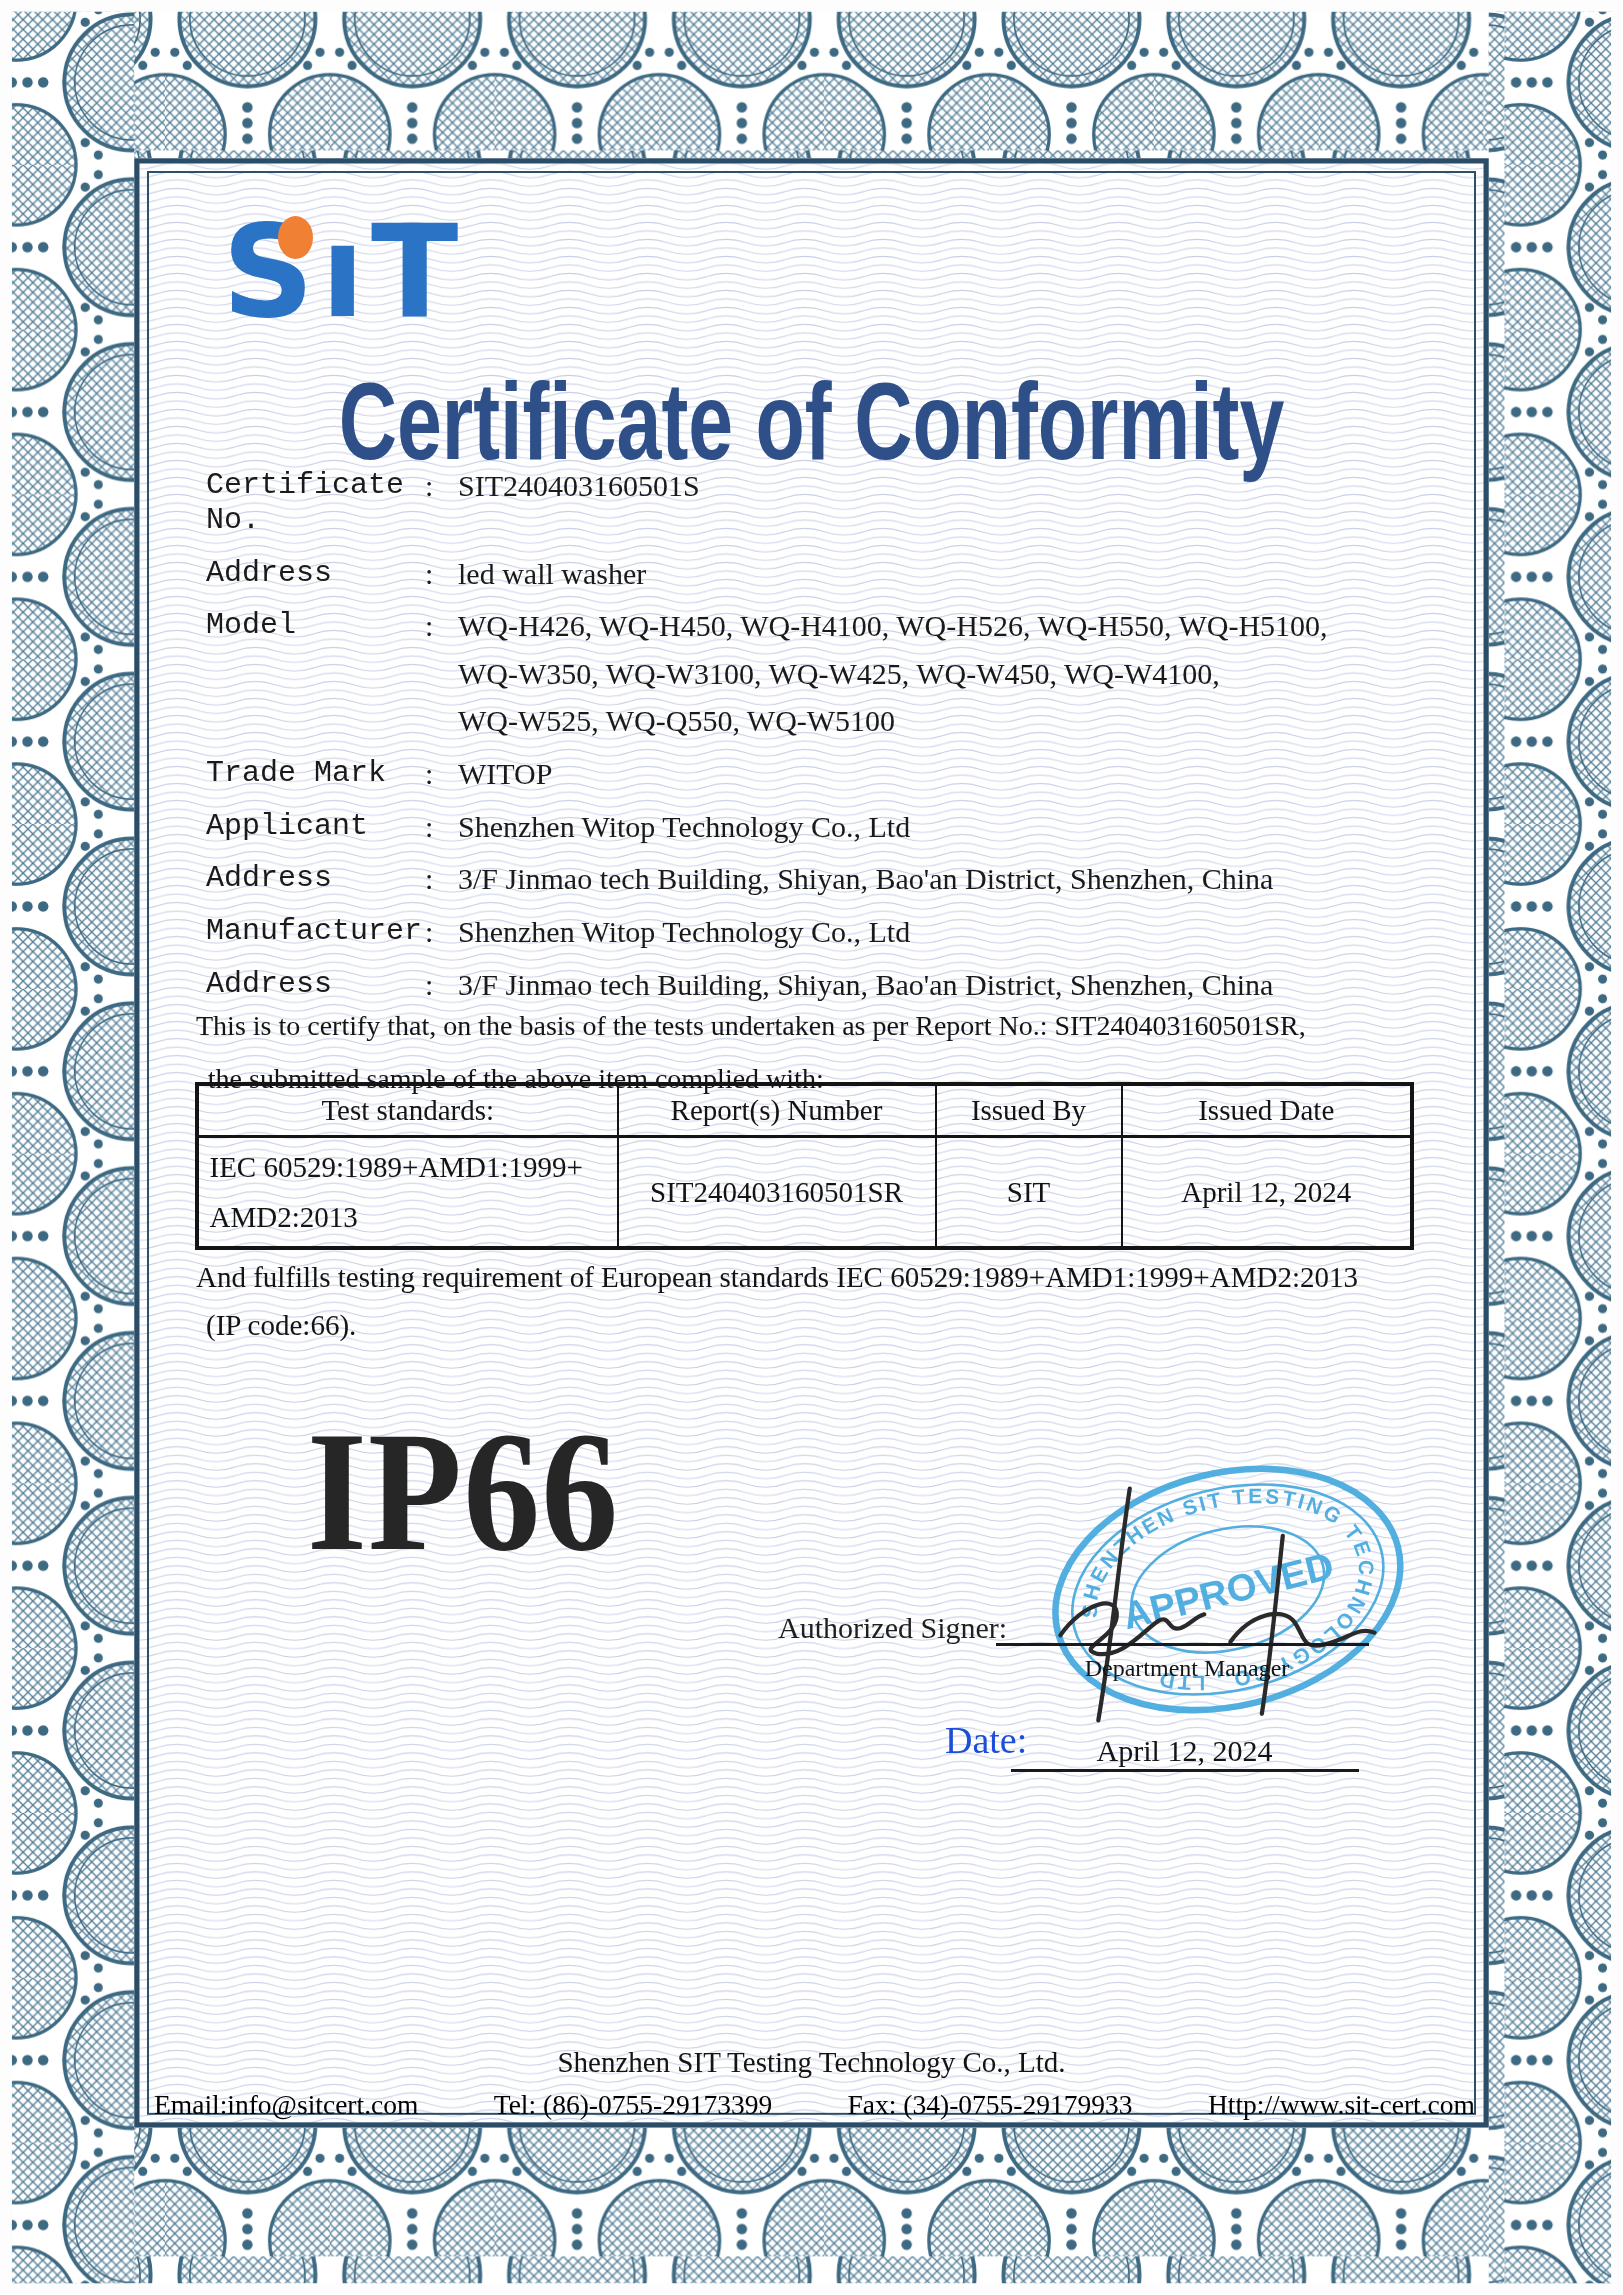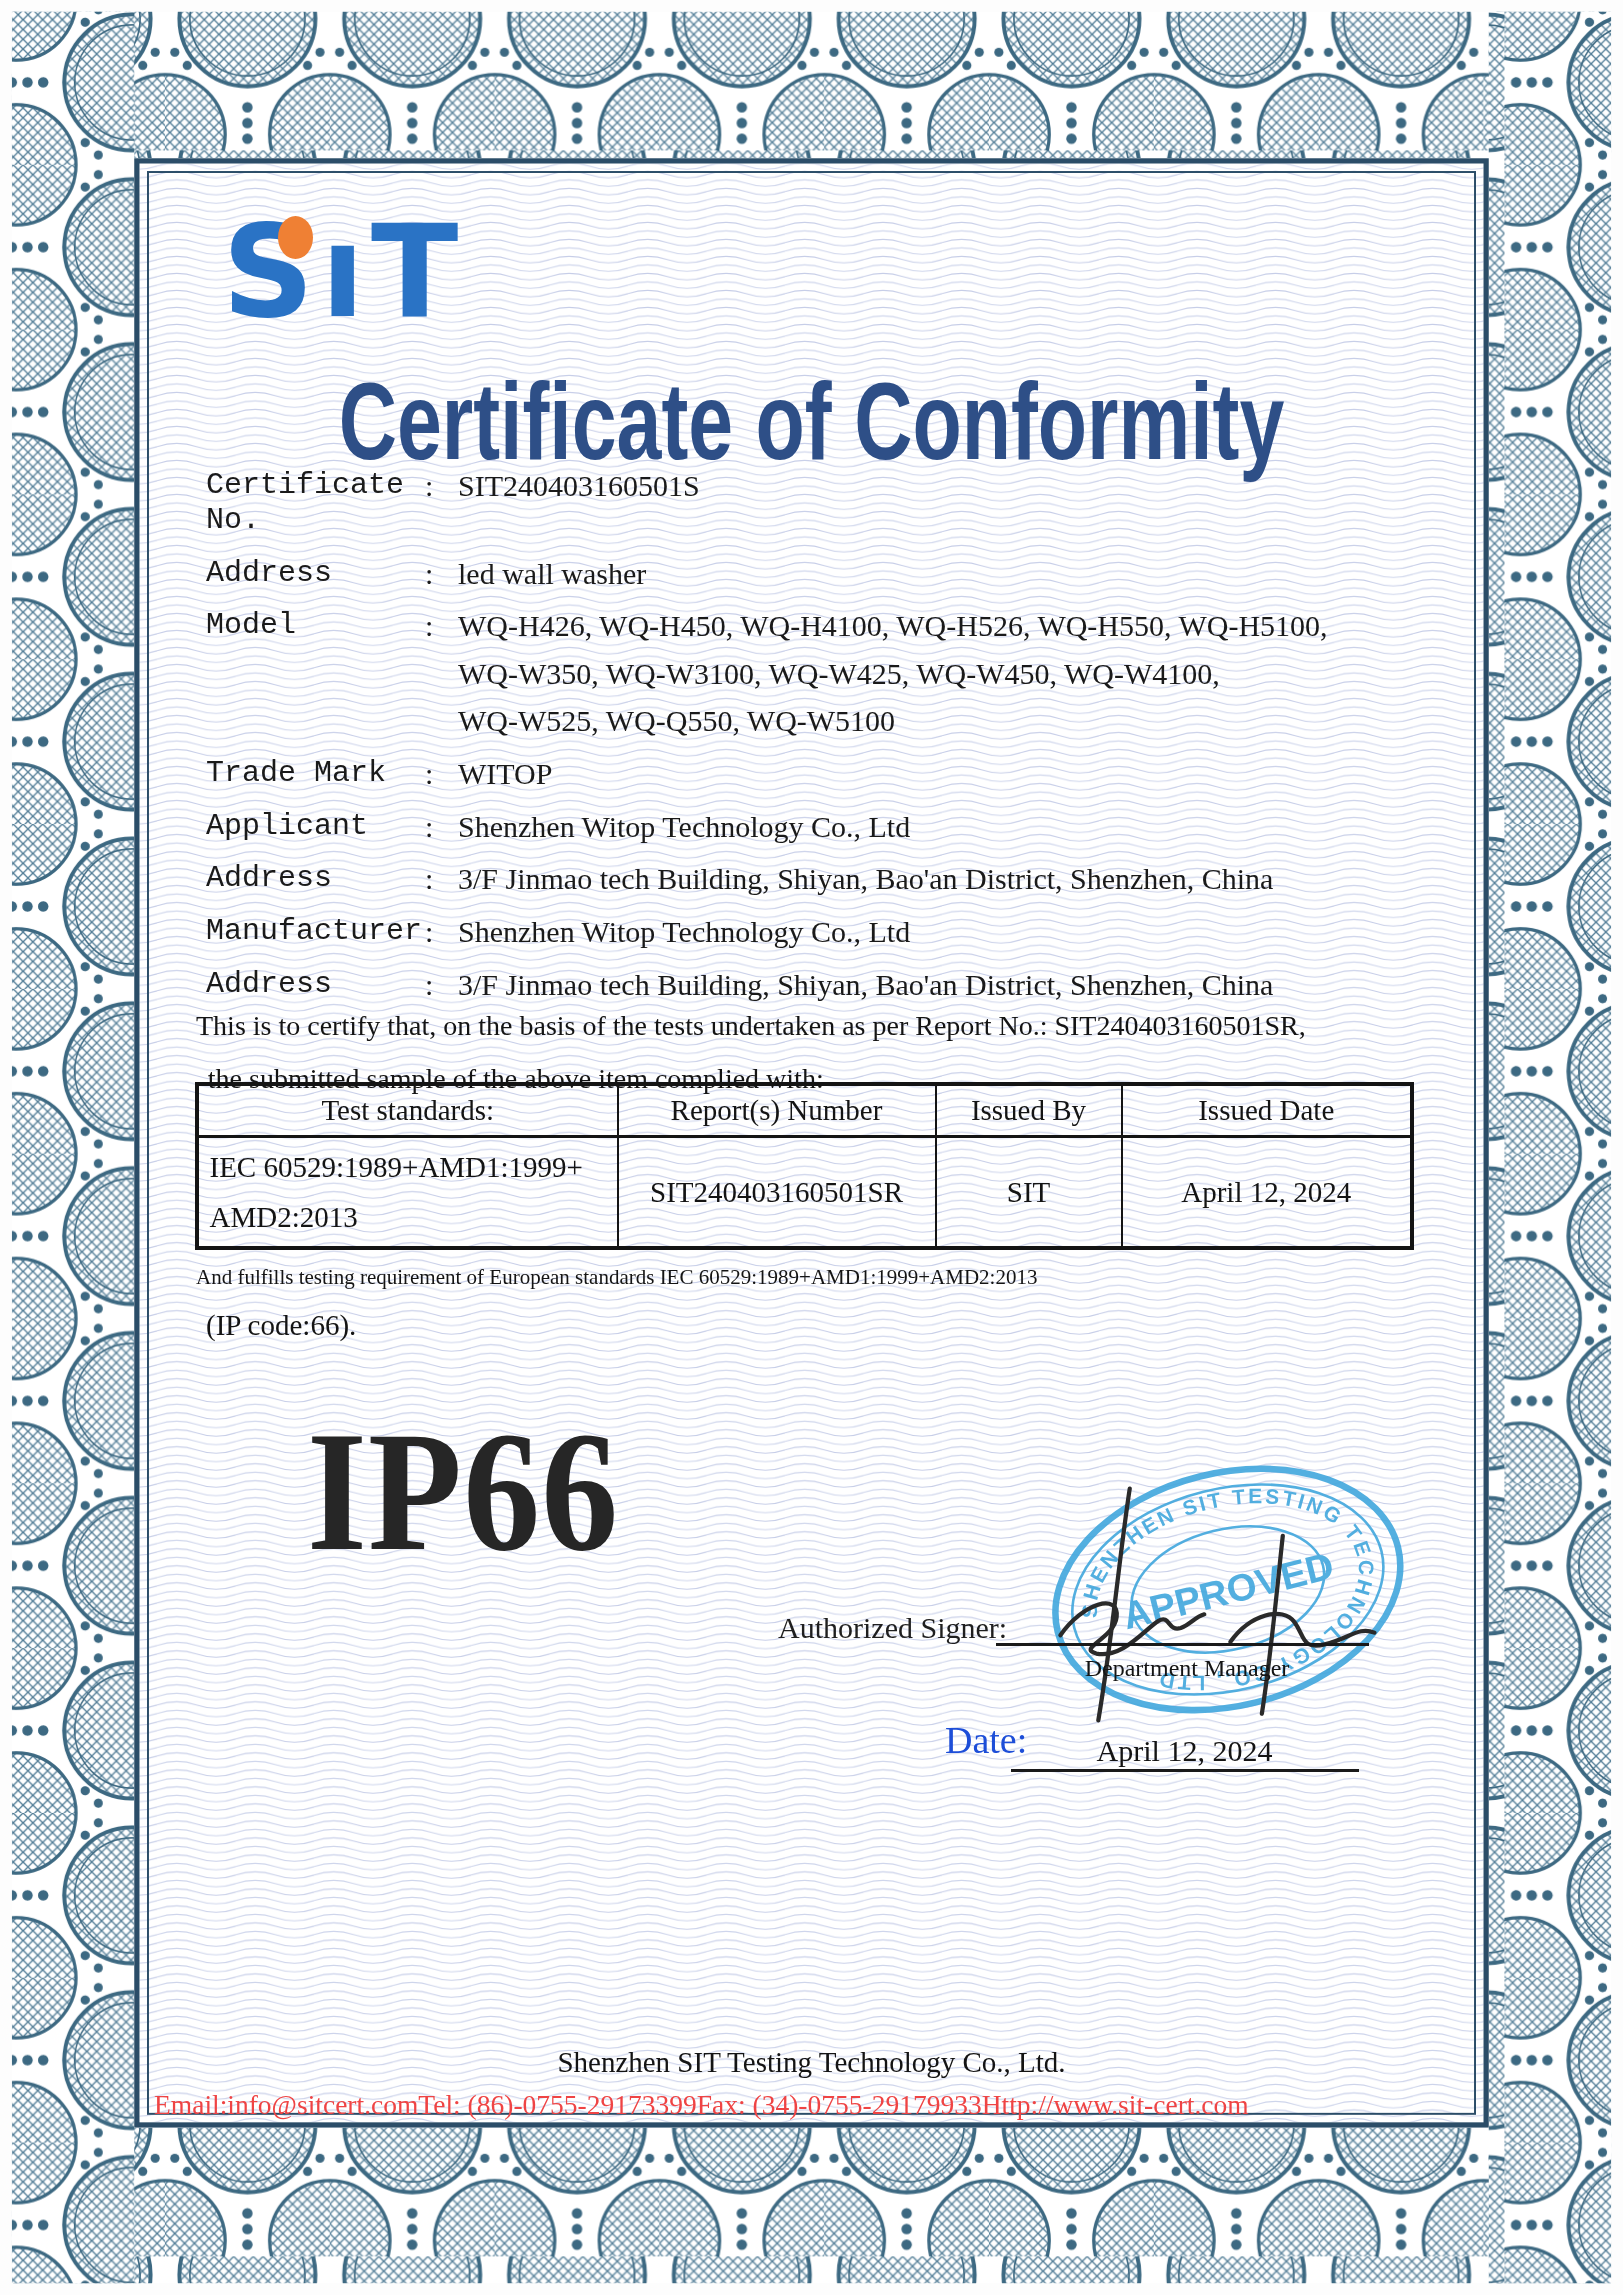--- a/index.html
+++ b/index.html
@@ -38,41 +38,41 @@
     position:absolute;left:196px;top:1083px;width:1214px;z-index:2;
     border-collapse:collapse;table-layout:fixed;font-size:29px;color:#141414;
   }
   .ttable th,.ttable td{border:2px solid #141414;font-weight:normal;padding:0;}
   .ttable thead th{height:49px;text-align:center;border-bottom-width:3.9px;}
   .ttable tbody td{height:108px;text-align:center;}
   .ttable{border:3.3px solid #141414;outline:0.7px solid #141414;}
   .std-cell{text-align:left !important;padding-left:10.5px !important;}
   .std-cell div{line-height:50px;}
 
-  .fulfills1{position:absolute;left:196px;top:1259px;width:1256px;font-size:21px;line-height:37px;z-index:2;color:#141414;}
+  .fulfills1{position:absolute;left:196px;top:1259px;width:1256px;font-size:29px;line-height:37px;z-index:2;color:#141414;}
   .fulfills2{position:absolute;left:206px;top:1307px;font-size:29px;line-height:37px;z-index:2;color:#141414;}
 
   .ip-rating{
     position:absolute;left:307px;top:1406px;z-index:2;color:#262626;
     font-size:171px;font-weight:bold;line-height:1;letter-spacing:1.3px;
     transform:scaleX(0.90);transform-origin:left;
   }
 
   .stamp-svg{position:absolute;left:1021px;top:1439px;z-index:3;}
 
   .signer-label{position:absolute;left:778px;top:1611px;font-size:30px;line-height:33px;z-index:4;color:#1f1f1f;}
   .signer-line{position:absolute;left:996px;top:1643px;width:373px;height:2.6px;background:#1a1a1a;z-index:4;}
   .signer-role{position:absolute;left:1076px;top:1654px;width:222px;text-align:center;font-size:24px;line-height:29px;z-index:4;color:#141414;}
 
   .date-label{position:absolute;left:945px;top:1724px;font-size:38px;line-height:33px;z-index:4;color:#1d4ed8;}
   .date-value{position:absolute;left:1011px;top:1734px;width:347px;text-align:center;font-size:30px;line-height:34px;z-index:4;color:#141414;}
   .date-line{position:absolute;left:1011px;top:1769px;width:348px;height:2.6px;background:#1a1a1a;z-index:4;}
 
   .footer-company{position:absolute;left:134px;top:2045px;width:1355px;text-align:center;font-size:29px;line-height:34px;z-index:2;color:#141414;}
-  .footer-contacts{position:absolute;left:154px;top:2088px;width:1321px;display:flex;font-size:27.5px;line-height:33px;z-index:2;color:#ef4444;}
+  .footer-contacts{position:absolute;left:154px;top:2088px;width:1321px;display:flex;justify-content:space-between;font-size:27.5px;line-height:33px;z-index:2;color:#000000;}
 </style>
 </head>
 <body>
 
 <div class="page">
 
   <svg class="bg" width="1623" height="2295" viewBox="0 0 2481 3509" aria-hidden="true">
     <defs>
       <pattern id="xh" width="15" height="15" patternUnits="userSpaceOnUse">
         <path d="M0 0 L15 15 M15 0 L0 15" stroke="#4e7a94" stroke-width="2" fill="none"></path>

